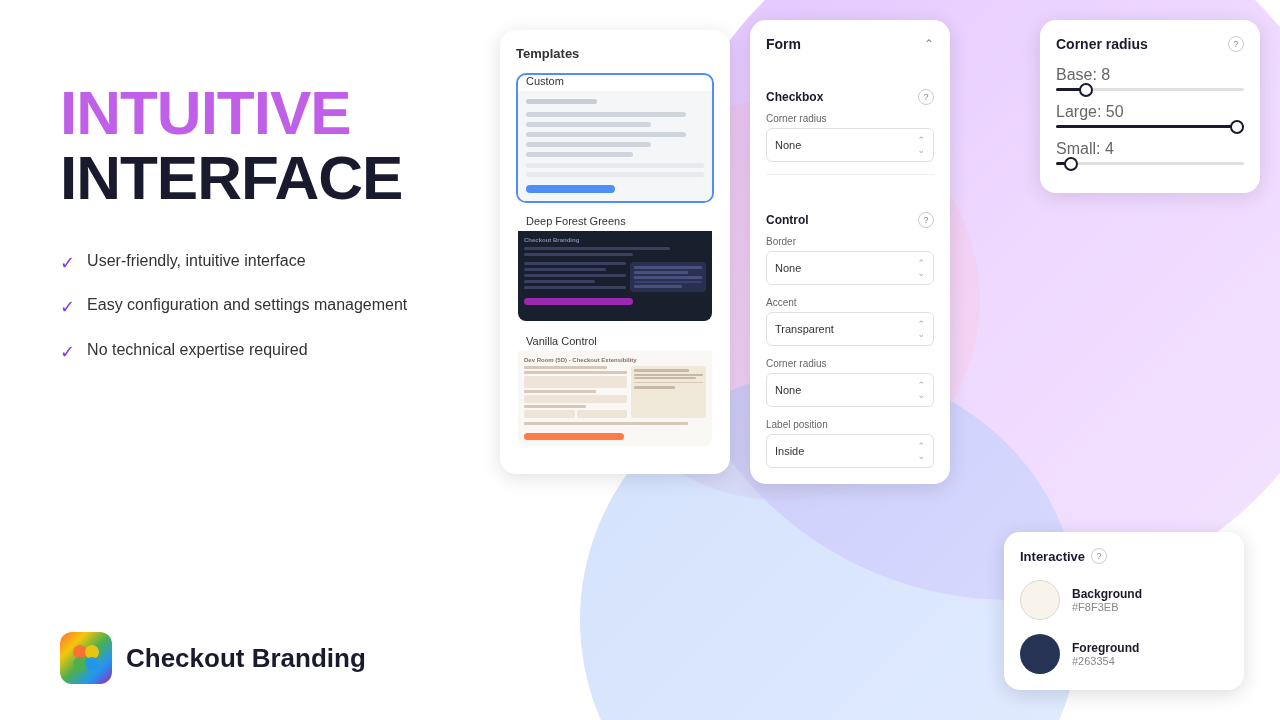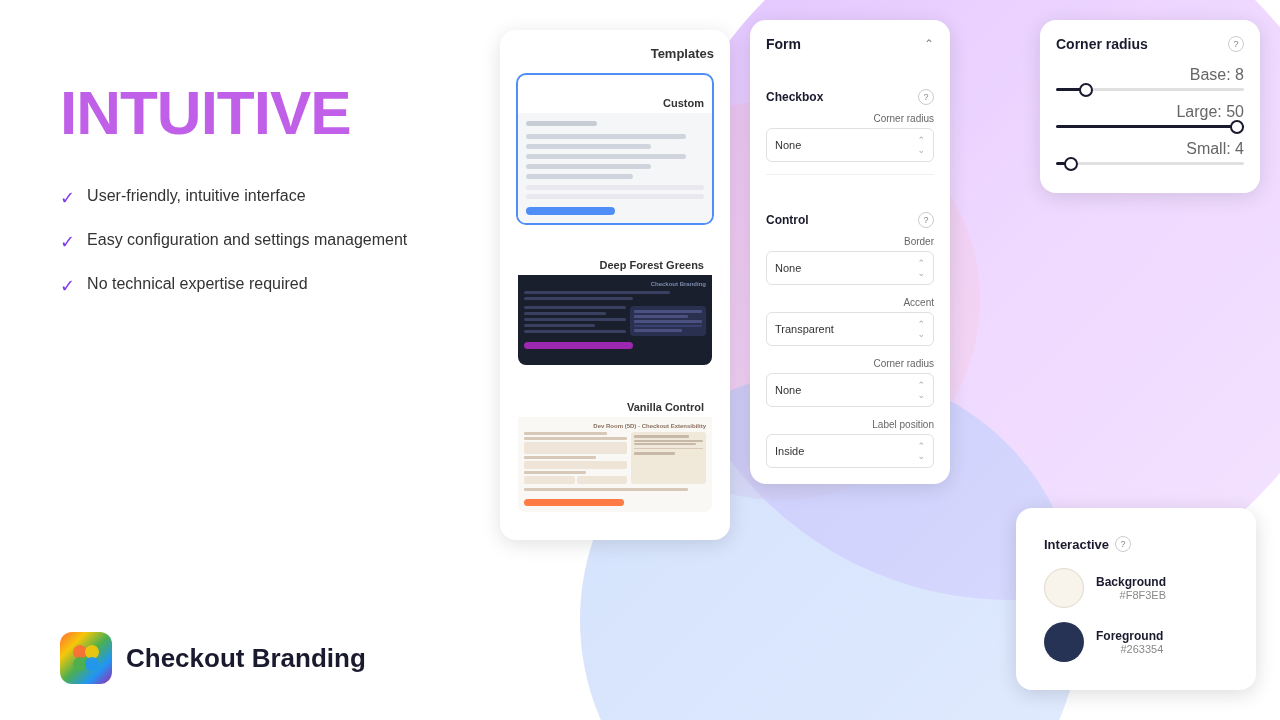--- a/index.html
+++ b/index.html
@@ -125,21 +125,20 @@
       font-size: 26px;
       font-weight: 700;
       color: #1a1a2e;
     }
 
     
     .right-panel {
       flex: 1;
       position: relative;
       padding: 30px 20px;
-      text-align: right;
     }
 
     
     .templates-panel {
       position: absolute;
       left: 20px;
       top: 30px;
       width: 230px;
       background: #fff;
       border-radius: 16px;
@@ -161,23 +160,23 @@
       margin-bottom: 10px;
       overflow: hidden;
       border: 2px solid transparent;
       cursor: pointer;
     }
     .template-item.selected {
       border-color: #4f8ef7;
     }
     .template-item-label {
       font-size: 11px;
-      font-weight: 700;
+      font-weight: 400;
       color: #333;
-      padding: 22px 8px 4px;
+      padding: 0 8px 4px;
     }
     .template-preview {
       background: #f5f6f8;
       padding: 8px;
       min-height: 90px;
       position: relative;
     }
     .template-preview.dark {
       background: #1a1f2e;
     }
@@ -326,26 +325,26 @@
       background: #fff;
       border: 2px solid #1a1a2e;
       border-radius: 50%;
       position: absolute;
       top: -5.5px;
     }
 
     
     .interactive-panel {
       position: absolute;
-      right: 24px;
+      right: 36px;
       bottom: 30px;
       width: 240px;
       background: #fff;
       border-radius: 16px;
-      padding: 28px;
+      padding: 16px;
       box-shadow: 0 4px 20px rgba(0,0,0,0.14);
     }
     .interactive-header {
       display: flex;
       align-items: center;
       gap: 6px;
       margin-bottom: 16px;
     }
     .interactive-title {
       font-size: 13px;
@@ -384,20 +383,21 @@
   <div class="bg-pink"></div>
   <div class="bg-blue-bottom"></div>
 </div>
 
 <div class="main-layout">
 
   <div class="left-panel">
     <div>
       <div class="hero-title">
         <div class="line1">INTUITIVE</div>
+        <div class="line2">INTERFACE</div>
       </div>
 
       <ul class="features-list">
         <li>
           <span class="check-icon">✓</span>
           <span>User-friendly, intuitive interface</span>
         </li>
         <li>
           <span class="check-icon">✓</span>
           <span>Easy configuration and settings management</span>

